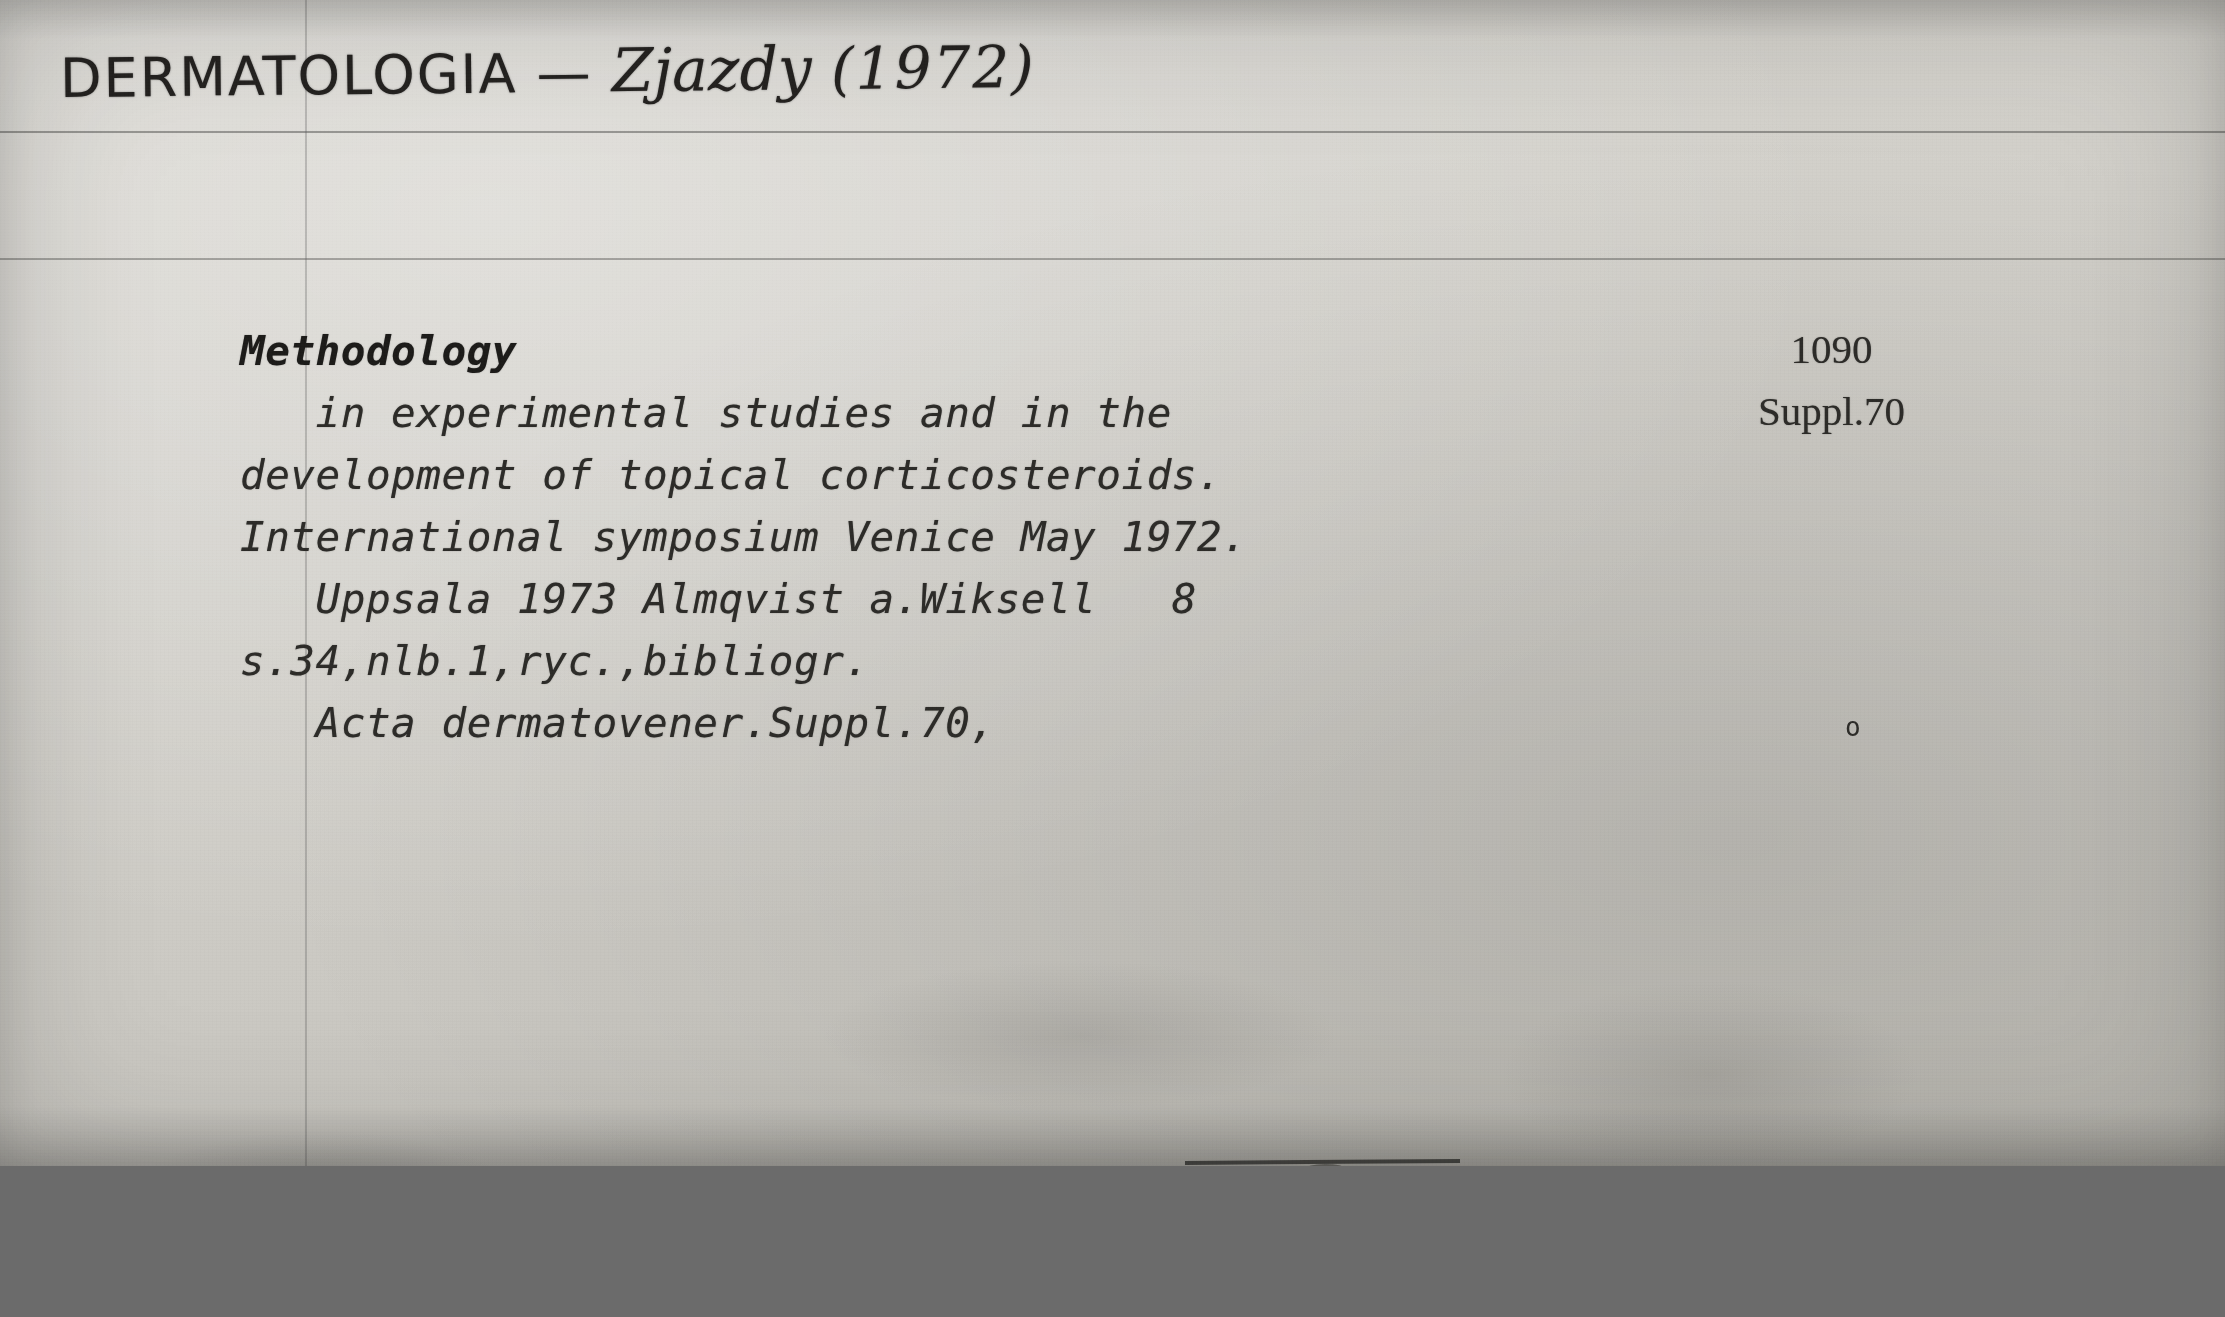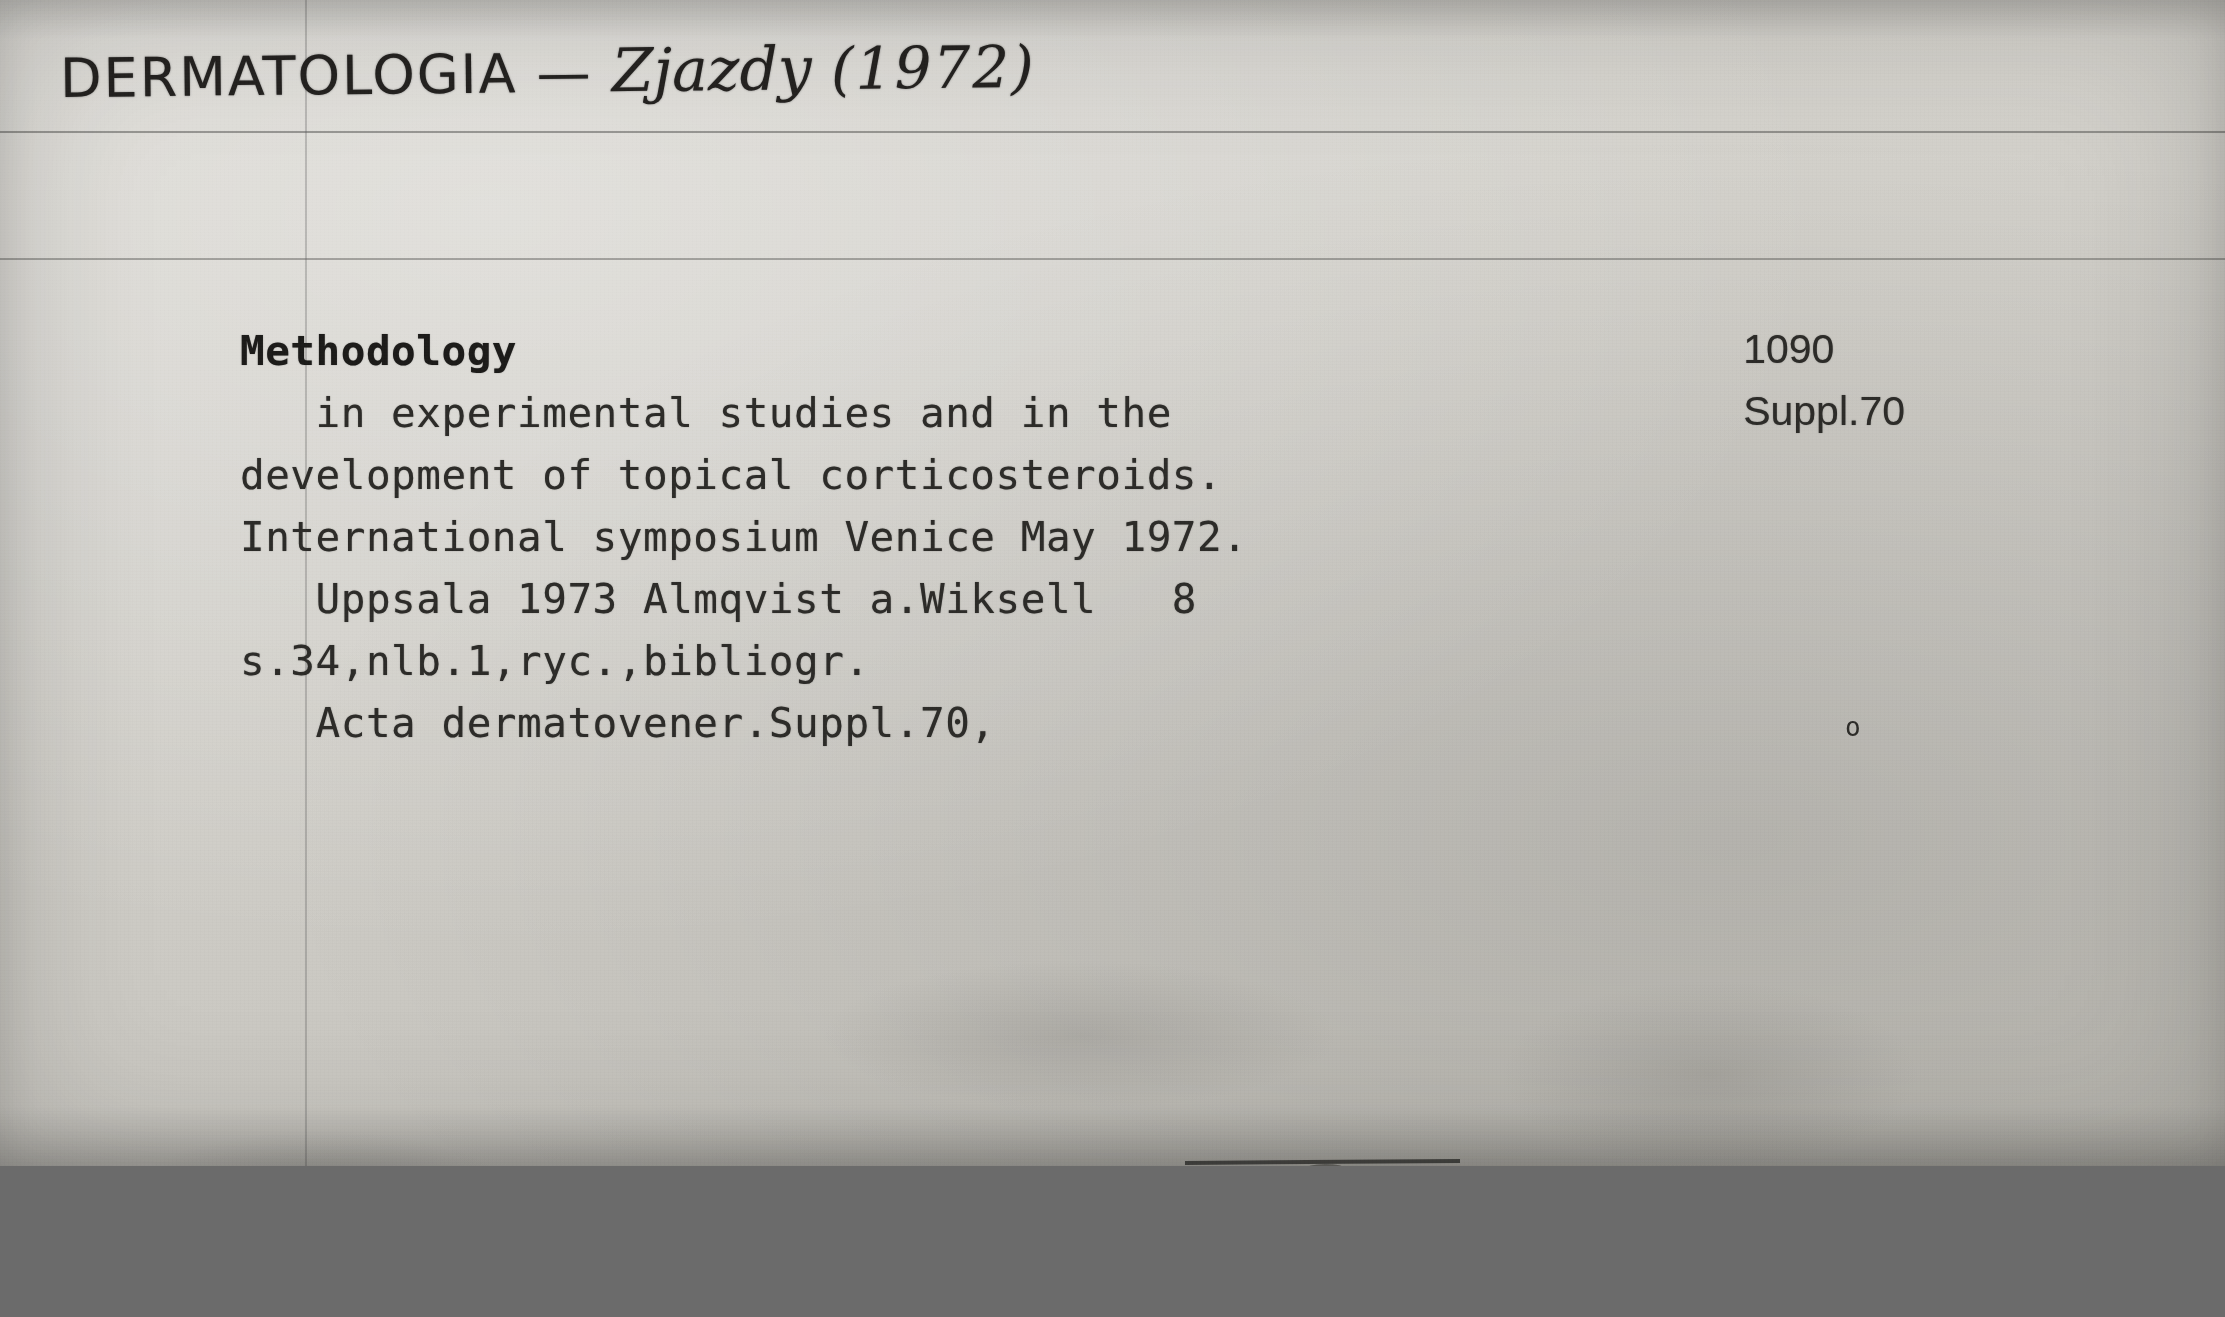--- a/index.html
+++ b/index.html
@@ -87,32 +87,33 @@
     left: 240px;
     top: 320px;
     width: 1800px;
     font-family: "DejaVu Sans Mono", monospace;
     font-size: 41px;
     line-height: 62px;
     color: #2b2a27;
     white-space: pre;
     letter-spacing: 0.5px;
     text-shadow: 0 0 1.2px rgba(35,35,33,0.5);
+    font-style: italic;
   }
   .typed .b { font-weight: bold; color: #1b1a18; }
 
   .callno {
     position: absolute;
     right: 320px;
     top: 318px;
-    font-family: Liberation Sans, sans-serif;
+    font-family: Liberation Serif, serif;
     font-size: 41px;
     line-height: 62px;
     color: #2b2a27;
-    text-align: left;
+    text-align: center;
     white-space: pre;
     text-shadow: 0 0 1.2px rgba(35,35,33,0.5);
   }
   .sup-deg {
     position: absolute;
     font-family: "DejaVu Sans Mono", monospace;
     font-size: 26px;
     color: #2b2a27;
   }
 

